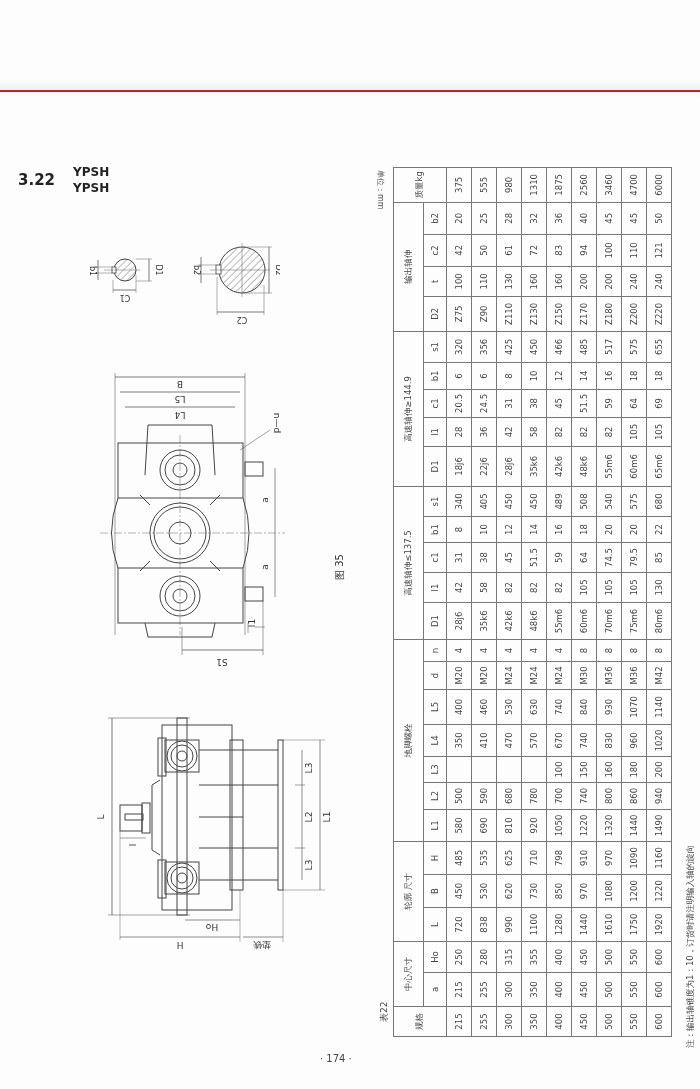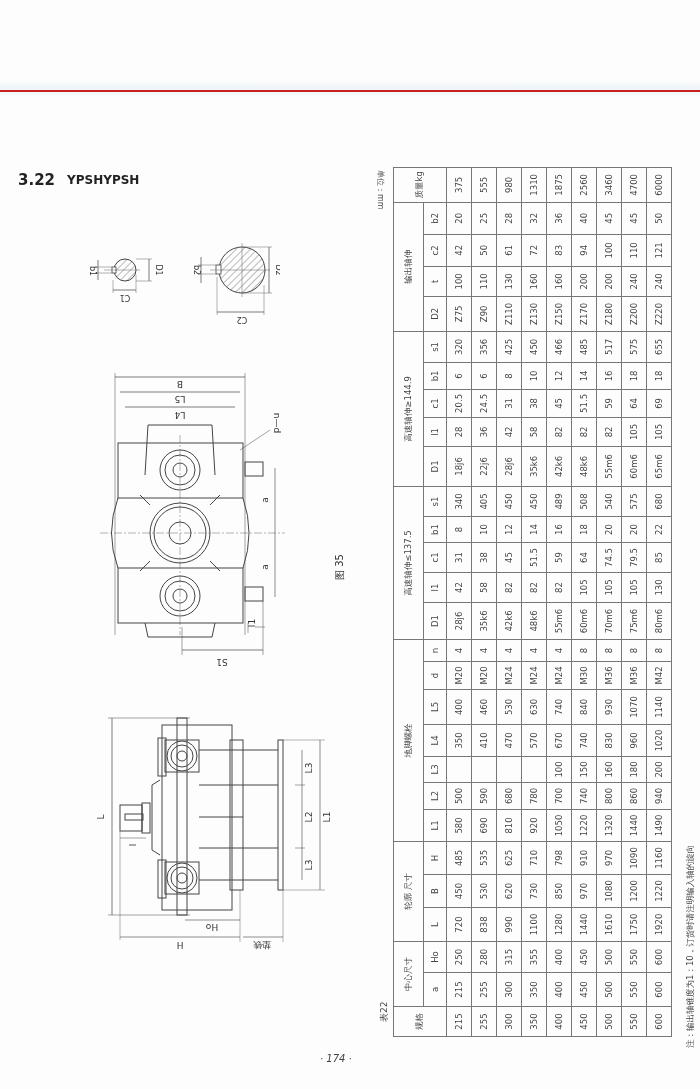--- a/index.html
+++ b/index.html
@@ -2,30 +2,30 @@
 <html><head>
 <meta charset="utf-8">
 <style>
   html,body{margin:0;padding:0;}
   body{width:700px;height:1089px;position:relative;background:#fdfdfd;overflow:hidden;
        font-family:"DejaVu Sans","Liberation Sans",sans-serif;color:#333;}
   .topline{position:absolute;left:0;top:90px;width:700px;height:2px;background:#c8201e;}
   .topshade{position:absolute;left:0;top:80px;width:700px;height:18px;
        background:linear-gradient(#fdfdfd,#eef4f7 45%,#fdfdfd);}
   .title{position:absolute;left:18px;top:160px;height:40px;display:flex;align-items:center;color:#222;font-weight:bold;}
-  .title .num{font-size:15px;margin-right:12px;}
-  .title .stack{display:flex;font-size:12px;line-height:16px;margin-right:8px;}
+  .title .num{font-size:15px;margin-right:18px;}
+  .title .stack{display:flex;flex-direction:column;font-size:12px;line-height:16px;margin-right:8px;}
   .title .txt{font-size:15px;}
   .unit{position:absolute;left:376px;top:170px;font-size:8px;color:#444;
         transform-origin:0 0;transform:rotate(90deg) translate(0,-10px);white-space:nowrap;}
   .tablabel{position:absolute;left:378px;top:1022px;font-size:9px;color:#444;
         transform-origin:0 0;transform:rotate(-90deg);white-space:nowrap;}
   .note{position:absolute;left:685px;top:1048px;font-size:8.5px;color:#444;
         transform-origin:0 0;transform:rotate(-90deg);white-space:nowrap;}
-  .pageno{position:absolute;left:320px;top:1053px;font-size:10px;color:#444;font-style:italic;}
+  .pageno{position:absolute;left:320px;top:1053px;font-size:10px;color:#444;}
   
   .twrap{position:absolute;left:393px;top:1037px;width:869px;height:279px;
          transform-origin:0 0;transform:rotate(-90deg);}
   table{border-collapse:collapse;width:869px;height:279px;table-layout:fixed;font-size:8.5px;color:#444;}
   td,th{border:1px solid #777;text-align:center;padding:0;font-weight:normal;overflow:hidden;white-space:nowrap;}
   tr.h1{height:30px;} tr.h2{height:23px;} tr.r{height:25px;}
   .fig{position:absolute;}
   svg text{font-family:"DejaVu Sans","Liberation Sans",sans-serif;}
 </style>
 </head>

